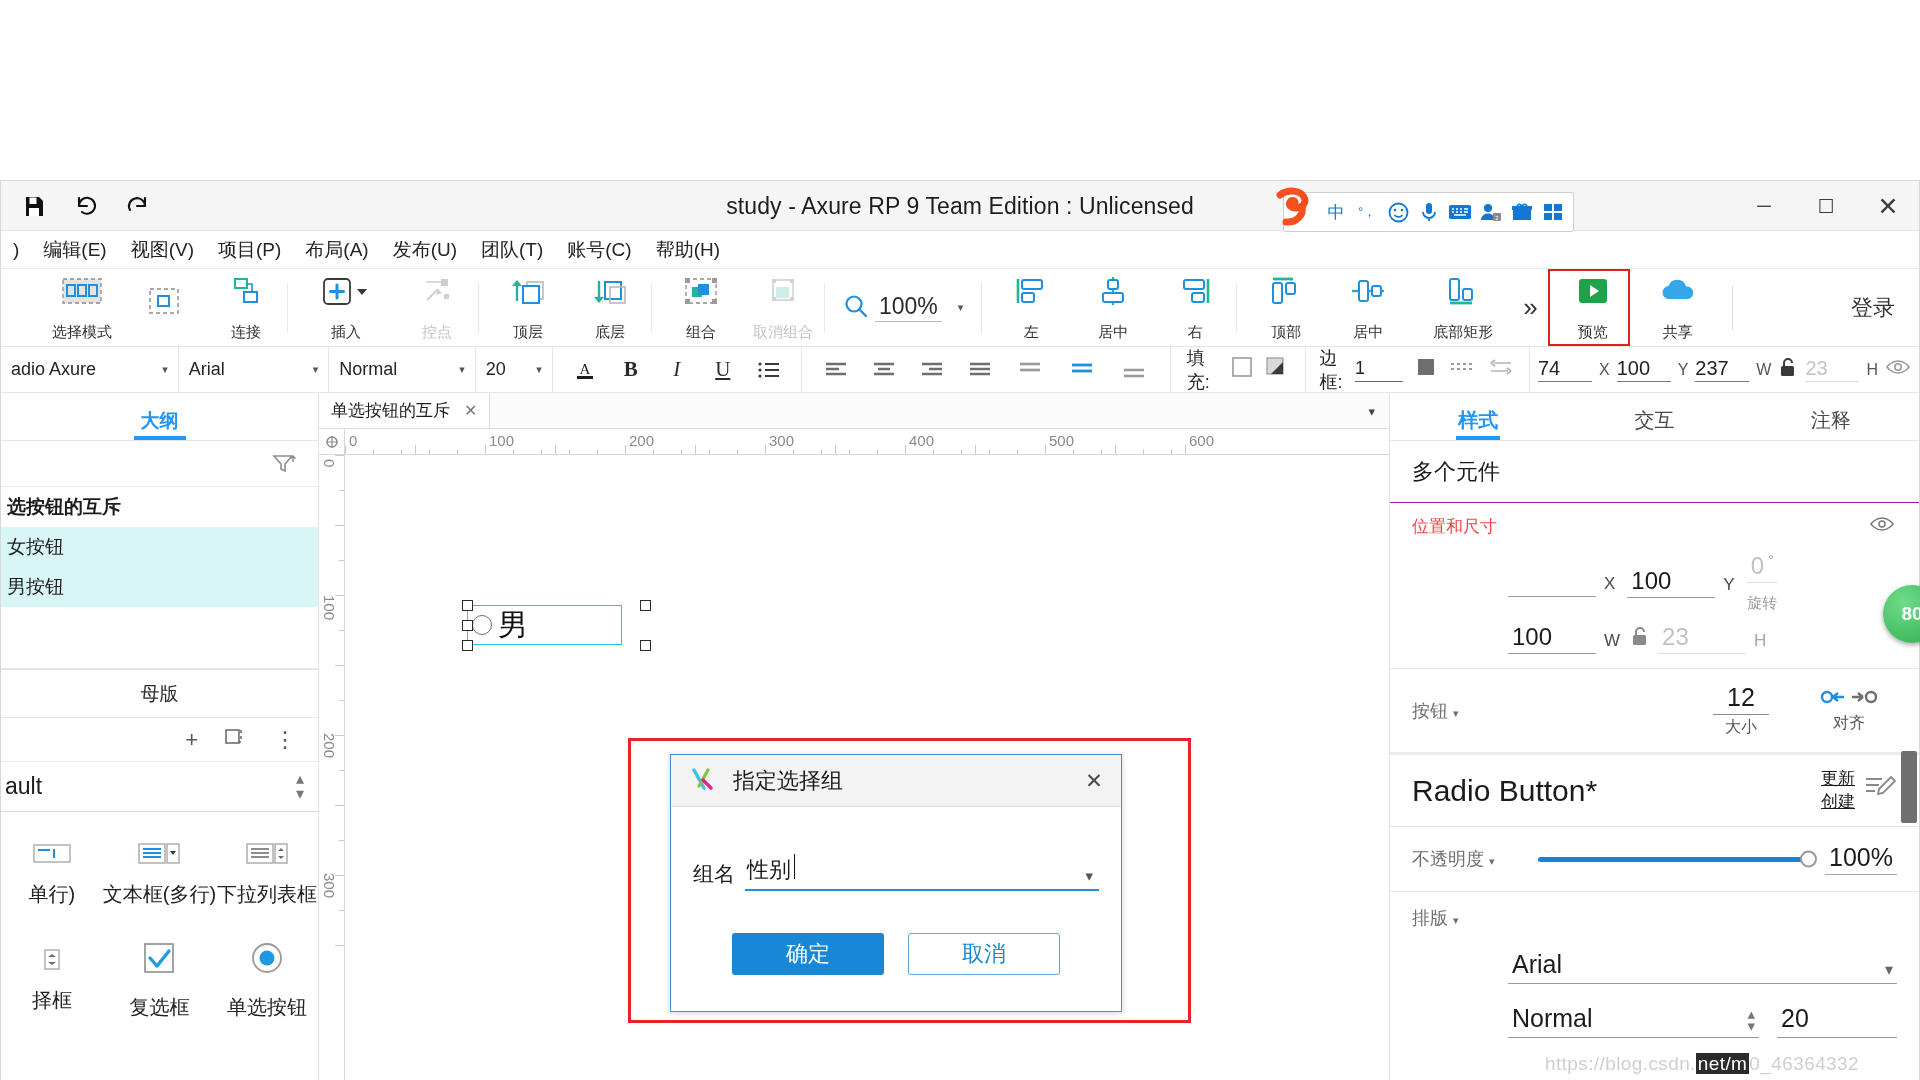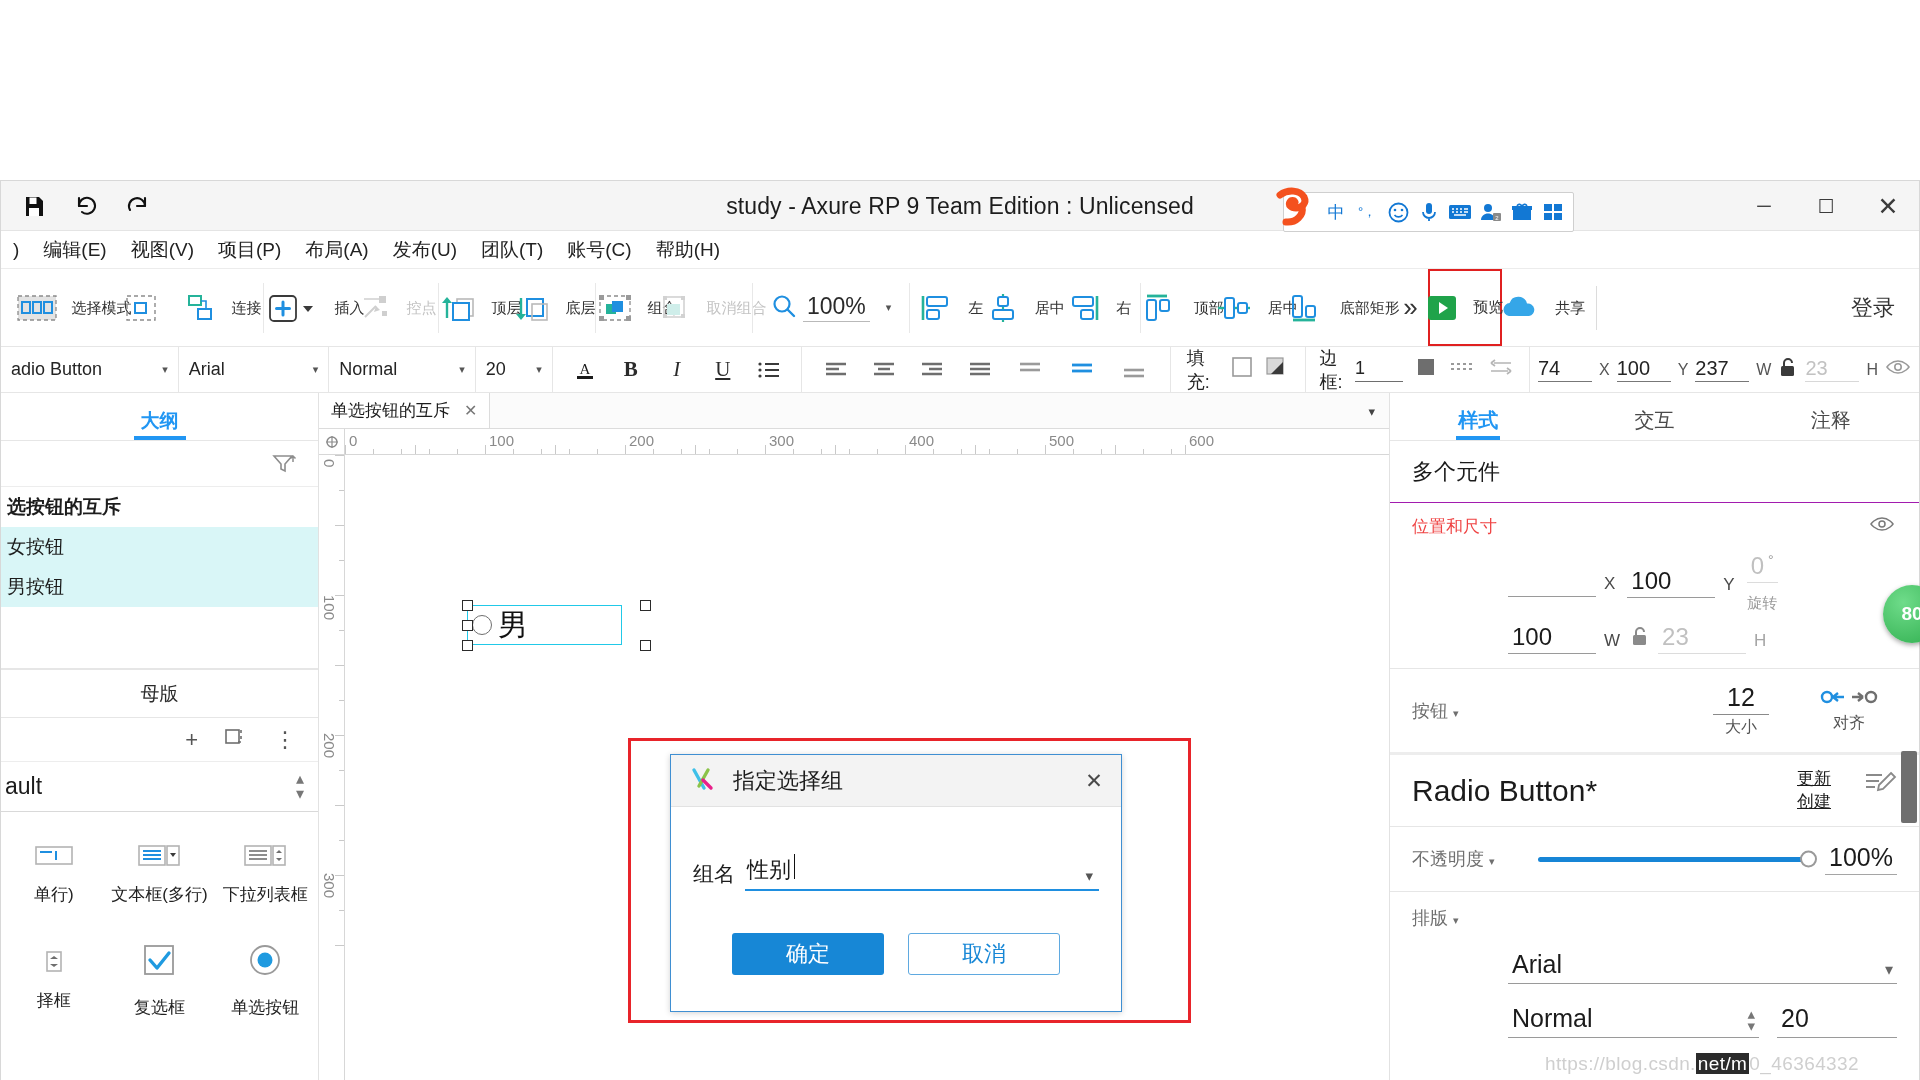--- a/index.html
+++ b/index.html
@@ -32,22 +32,22 @@
   
   .menubar { height:38px; display:flex; align-items:center; padding-left:0; background:#fff;
              border-bottom:1px solid #ececec; font-size:19px; color:#222; }
   .menubar .mi { padding:0 12px; line-height:38px; cursor:pointer; white-space:nowrap; }
 
   
   .ribbon { height:78px; display:flex; align-items:stretch; background:#fff;
             border-bottom:1px solid #e6e6e6; position:relative; }
   .rb-group { display:flex; align-items:center; height:78px; }
   .rb-sep { width:1px; height:50px; align-self:center; background:#e8e8e8; margin:0 4px; }
-  .rb-item { width:74px; height:78px; display:flex; flex-direction:row; align-items:center;
-             justify-content:center; gap:15px; cursor:pointer; }
+  .rb-item { width:74px; height:78px; display:flex; flex-direction:column; align-items:center;
+             justify-content:center; gap:15px; cursor:pointer;margin-left:8px; }
   .rb-item .gl { height:34px; display:flex; align-items:center; justify-content:center; }
   .rb-item .lb { font-size:15px; color:#333; white-space:nowrap; }
   .rb-item.dim .lb { color:#c3c3c3; }
   .rb-zoom { display:flex; align-items:center; gap:6px; padding:0 14px; cursor:pointer; }
   .rb-zoom .zt { font-size:23px; color:#2b2b2b; border-bottom:1px solid #b9b9b9; padding:0 4px 1px;}
   .rb-more { font-size:26px; color:#333; padding:0 10px; cursor:pointer; align-self:center;}
   .rb-prevwrap { border:2px solid #e02020; padding:2px 0px; display:flex; align-items:center; }
   .login { position:absolute; right:24px; top:50%; transform:translateY(-50%); font-size:22px;
            color:#333; cursor:pointer; }
   .rb-divider-v { width:1px; height:44px; background:#dcdcdc; align-self:center; margin:0 14px; }
@@ -90,21 +90,21 @@
   .lp-mid { border-top:1px solid #e6e6e6; }
   .lp-master { height:48px; display:flex; align-items:center; justify-content:center;
                font-size:19px; color:#2b2b2b; border-bottom:1px solid #e6e6e6; cursor:pointer;}
   .lp-toolrow { height:44px; display:flex; align-items:center; justify-content:flex-end;
                 gap:26px; padding-right:22px; border-bottom:1px solid #ededed; font-size:22px; color:#555;}
   .lp-libsel { height:50px; display:flex; align-items:center; justify-content:space-between;
                padding:0 14px 0 4px; border-bottom:1px solid #d9d9d9; font-size:23px; color:#1c1c1c; cursor:pointer;}
   .lib-grid { display:grid; grid-template-columns:repeat(3,1fr); padding:8px 0 0 0;}
   .lib-cell { height:106px; display:flex; flex-direction:column; align-items:center;
               justify-content:center; gap:8px; cursor:pointer; }
-  .lib-cell .lbl { font-size:17px; color:#222; white-space:nowrap;}
+  .lib-cell .lbl { font-size:20px; color:#222; white-space:nowrap;}
 
   
   .pagetab-bar { height:36px; display:flex; align-items:stretch; border-bottom:1px solid #dcdcdc;
                  background:#fbfbfb; position:relative; }
   .pagetab { display:flex; align-items:center; gap:14px; padding:0 12px; font-size:17px;
              color:#1c1c1c; background:#fff; border-right:1px solid #dcdcdc; cursor:pointer;}
   .pagetab .x { color:#777; font-size:16px; }
   .pt-caret { position:absolute; right:14px; top:50%; transform:translateY(-50%); font-size:13px; color:#444;}
   .ruler-h { height:26px; background:#fff; border-bottom:1px solid #d7d7d7; position:relative;
              font-size:15px; color:#8a8a8a; }
@@ -474,21 +474,21 @@
       </div>
       <div class="lb">共享</div>
     </div>
 
     <div class="rb-divider-v"></div>
     <div class="login">登录</div>
   </div>
 
   <div class="proprow">
     <div class="pr-cell pr-sel" style="width:192px">
-      <span class="cap">adio Button</span>
+      <span class="cap">adio Axure</span>
       <span class="caret">▾</span>
     </div>
     <div class="pr-cell pr-sel" style="width:162px">
       <span class="cap">Arial</span>
       <span class="caret">▾</span>
     </div>
     <div class="pr-cell pr-sel" style="width:158px">
       <span class="cap">Normal</span>
       <span class="caret">▾</span>
     </div>
@@ -910,21 +910,21 @@
               </svg>
           </span>
           <span class="sublabel">对齐</span>
         </div>
       </div>
 
       <div class="sect-div" style="margin-top:0;height:3px;background:#ededed"></div>
 
       <div class="rp-widgetname">
         <span>Radio Button*</span>
-        <span style="display:flex;align-items:flex-start;gap:32px">
+        <span style="display:flex;align-items:center;gap:8px">
           <span style="display:flex;flex-direction:column;align-items:center">
             <span class="upd">更新</span>
             <span class="upd">创建</span>
           </span>
           <span>
             <svg width="34" height="30" viewBox="0 0 34 30">
                 <path d="M3 7h16M3 13h13M3 19h9" stroke="#8a8a8a" stroke-width="1.8"></path>
                 <path d="M28 5l4 4-12 12-5 1 1-5z" fill="none" stroke="#8a8a8a" stroke-width="1.8"></path>
               </svg>
           </span>

